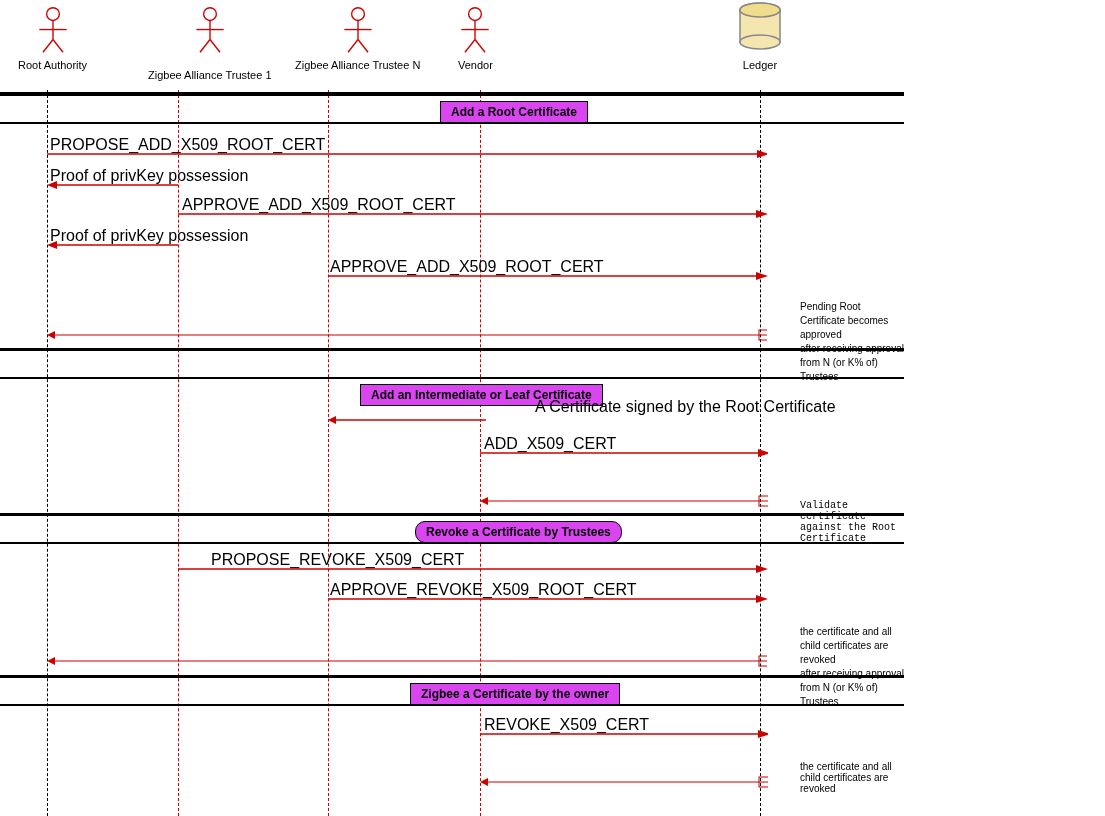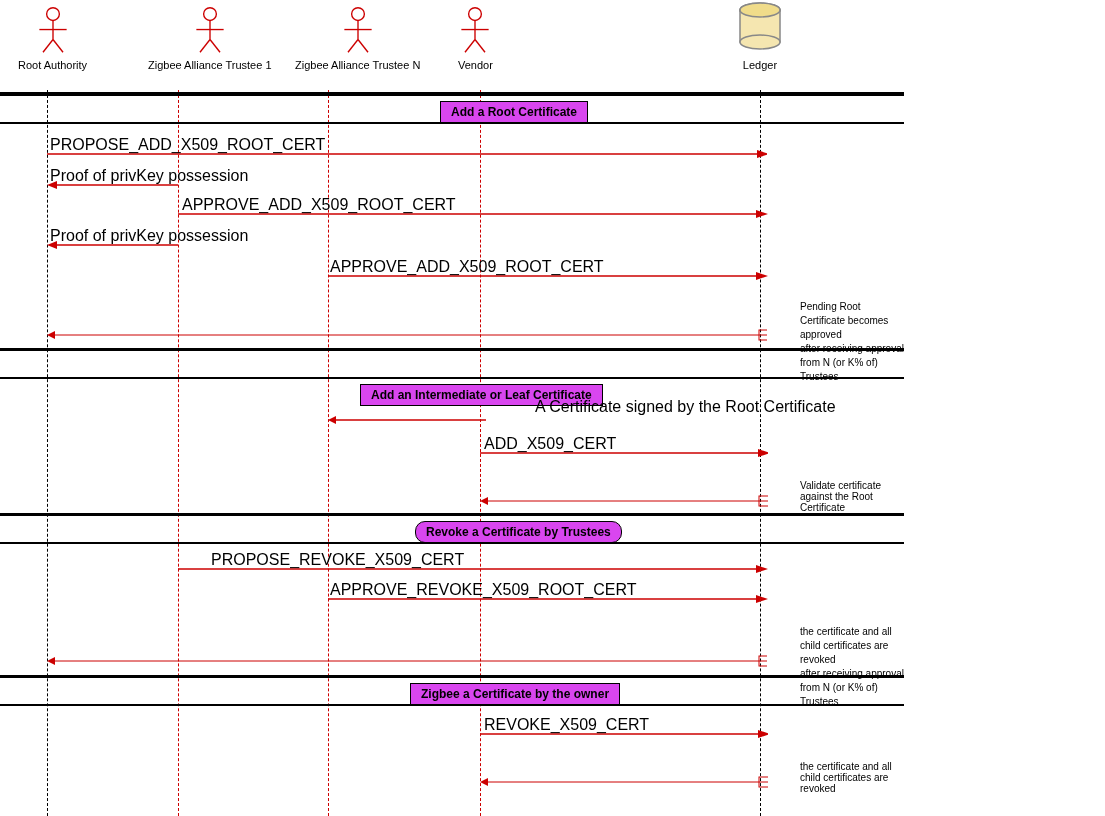--- a/index.html
+++ b/index.html
@@ -65,21 +65,21 @@
     <svg class="actor-figure" viewBox="0 0 30 55">
       <circle cx="15" cy="10" r="7" fill="none" stroke="#cc0000" stroke-width="1.5"></circle>
       <line x1="15" y1="17" x2="15" y2="38" stroke="#cc0000" stroke-width="1.5"></line>
       <line x1="0" y1="27" x2="30" y2="27" stroke="#cc0000" stroke-width="1.5"></line>
       <line x1="15" y1="38" x2="4" y2="52" stroke="#cc0000" stroke-width="1.5"></line>
       <line x1="15" y1="38" x2="26" y2="52" stroke="#cc0000" stroke-width="1.5"></line>
     </svg>
     <span class="actor-label">Root Authority</span>
   </div>
 
-  <div class="actor" style="left:148px;">
+  <div class="actor" style="left:148px;gap:10px;">
     <svg class="actor-figure" viewBox="0 0 30 55">
       <circle cx="15" cy="10" r="7" fill="none" stroke="#cc0000" stroke-width="1.5"></circle>
       <line x1="15" y1="17" x2="15" y2="38" stroke="#cc0000" stroke-width="1.5"></line>
       <line x1="0" y1="27" x2="30" y2="27" stroke="#cc0000" stroke-width="1.5"></line>
       <line x1="15" y1="38" x2="4" y2="52" stroke="#cc0000" stroke-width="1.5"></line>
       <line x1="15" y1="38" x2="26" y2="52" stroke="#cc0000" stroke-width="1.5"></line>
     </svg>
     <span class="actor-label">Zigbee Alliance Trustee 1</span>
   </div>
 
@@ -181,21 +181,21 @@
     <line x1="158" y1="7" x2="8" y2="7" stroke="#cc0000" stroke-width="1.5"></line>
     <polygon points="8,3 0,7 8,11" fill="#cc0000"></polygon>
   </svg>
 
   <svg style="position:absolute; top:446px; left:480px; width:288px; height:14px;">
     <line x1="0" y1="7" x2="278" y2="7" stroke="#cc0000" stroke-width="1.5"></line>
     <polygon points="278,3 290,7 278,11" fill="#cc0000"></polygon>
   </svg>
   <span class="arrow-label" style="top:435px; left:484px;">ADD_X509_CERT</span>
 
-  <span class="note-label" style="top:480px; left:800px;">Validate certificate against the Root Certificate</span>
+  <span class="note-label" style="top:500px; left:800px;font-family:Liberation Mono, monospace;">Validate certificate against the Root Certificate</span>
 
   <svg style="position:absolute; top:494px; left:480px; width:288px; height:14px;">
     <line x1="288" y1="7" x2="8" y2="7" stroke="#cc0000" stroke-width="1"></line>
     <polygon points="8,3 0,7 8,11" fill="#cc0000"></polygon>
     <rect x="279" y="2" width="12" height="10" fill="none" stroke="#cc0000" stroke-width="1"></rect>
   </svg>
 
   <div style="position:absolute; top:513px; left:0; right:0; height:3px; background:#000;"></div>
 
   <div class="section-header" style="top:521px; left:415px;border-radius:10px;">Revoke a Certificate by Trustees</div>

